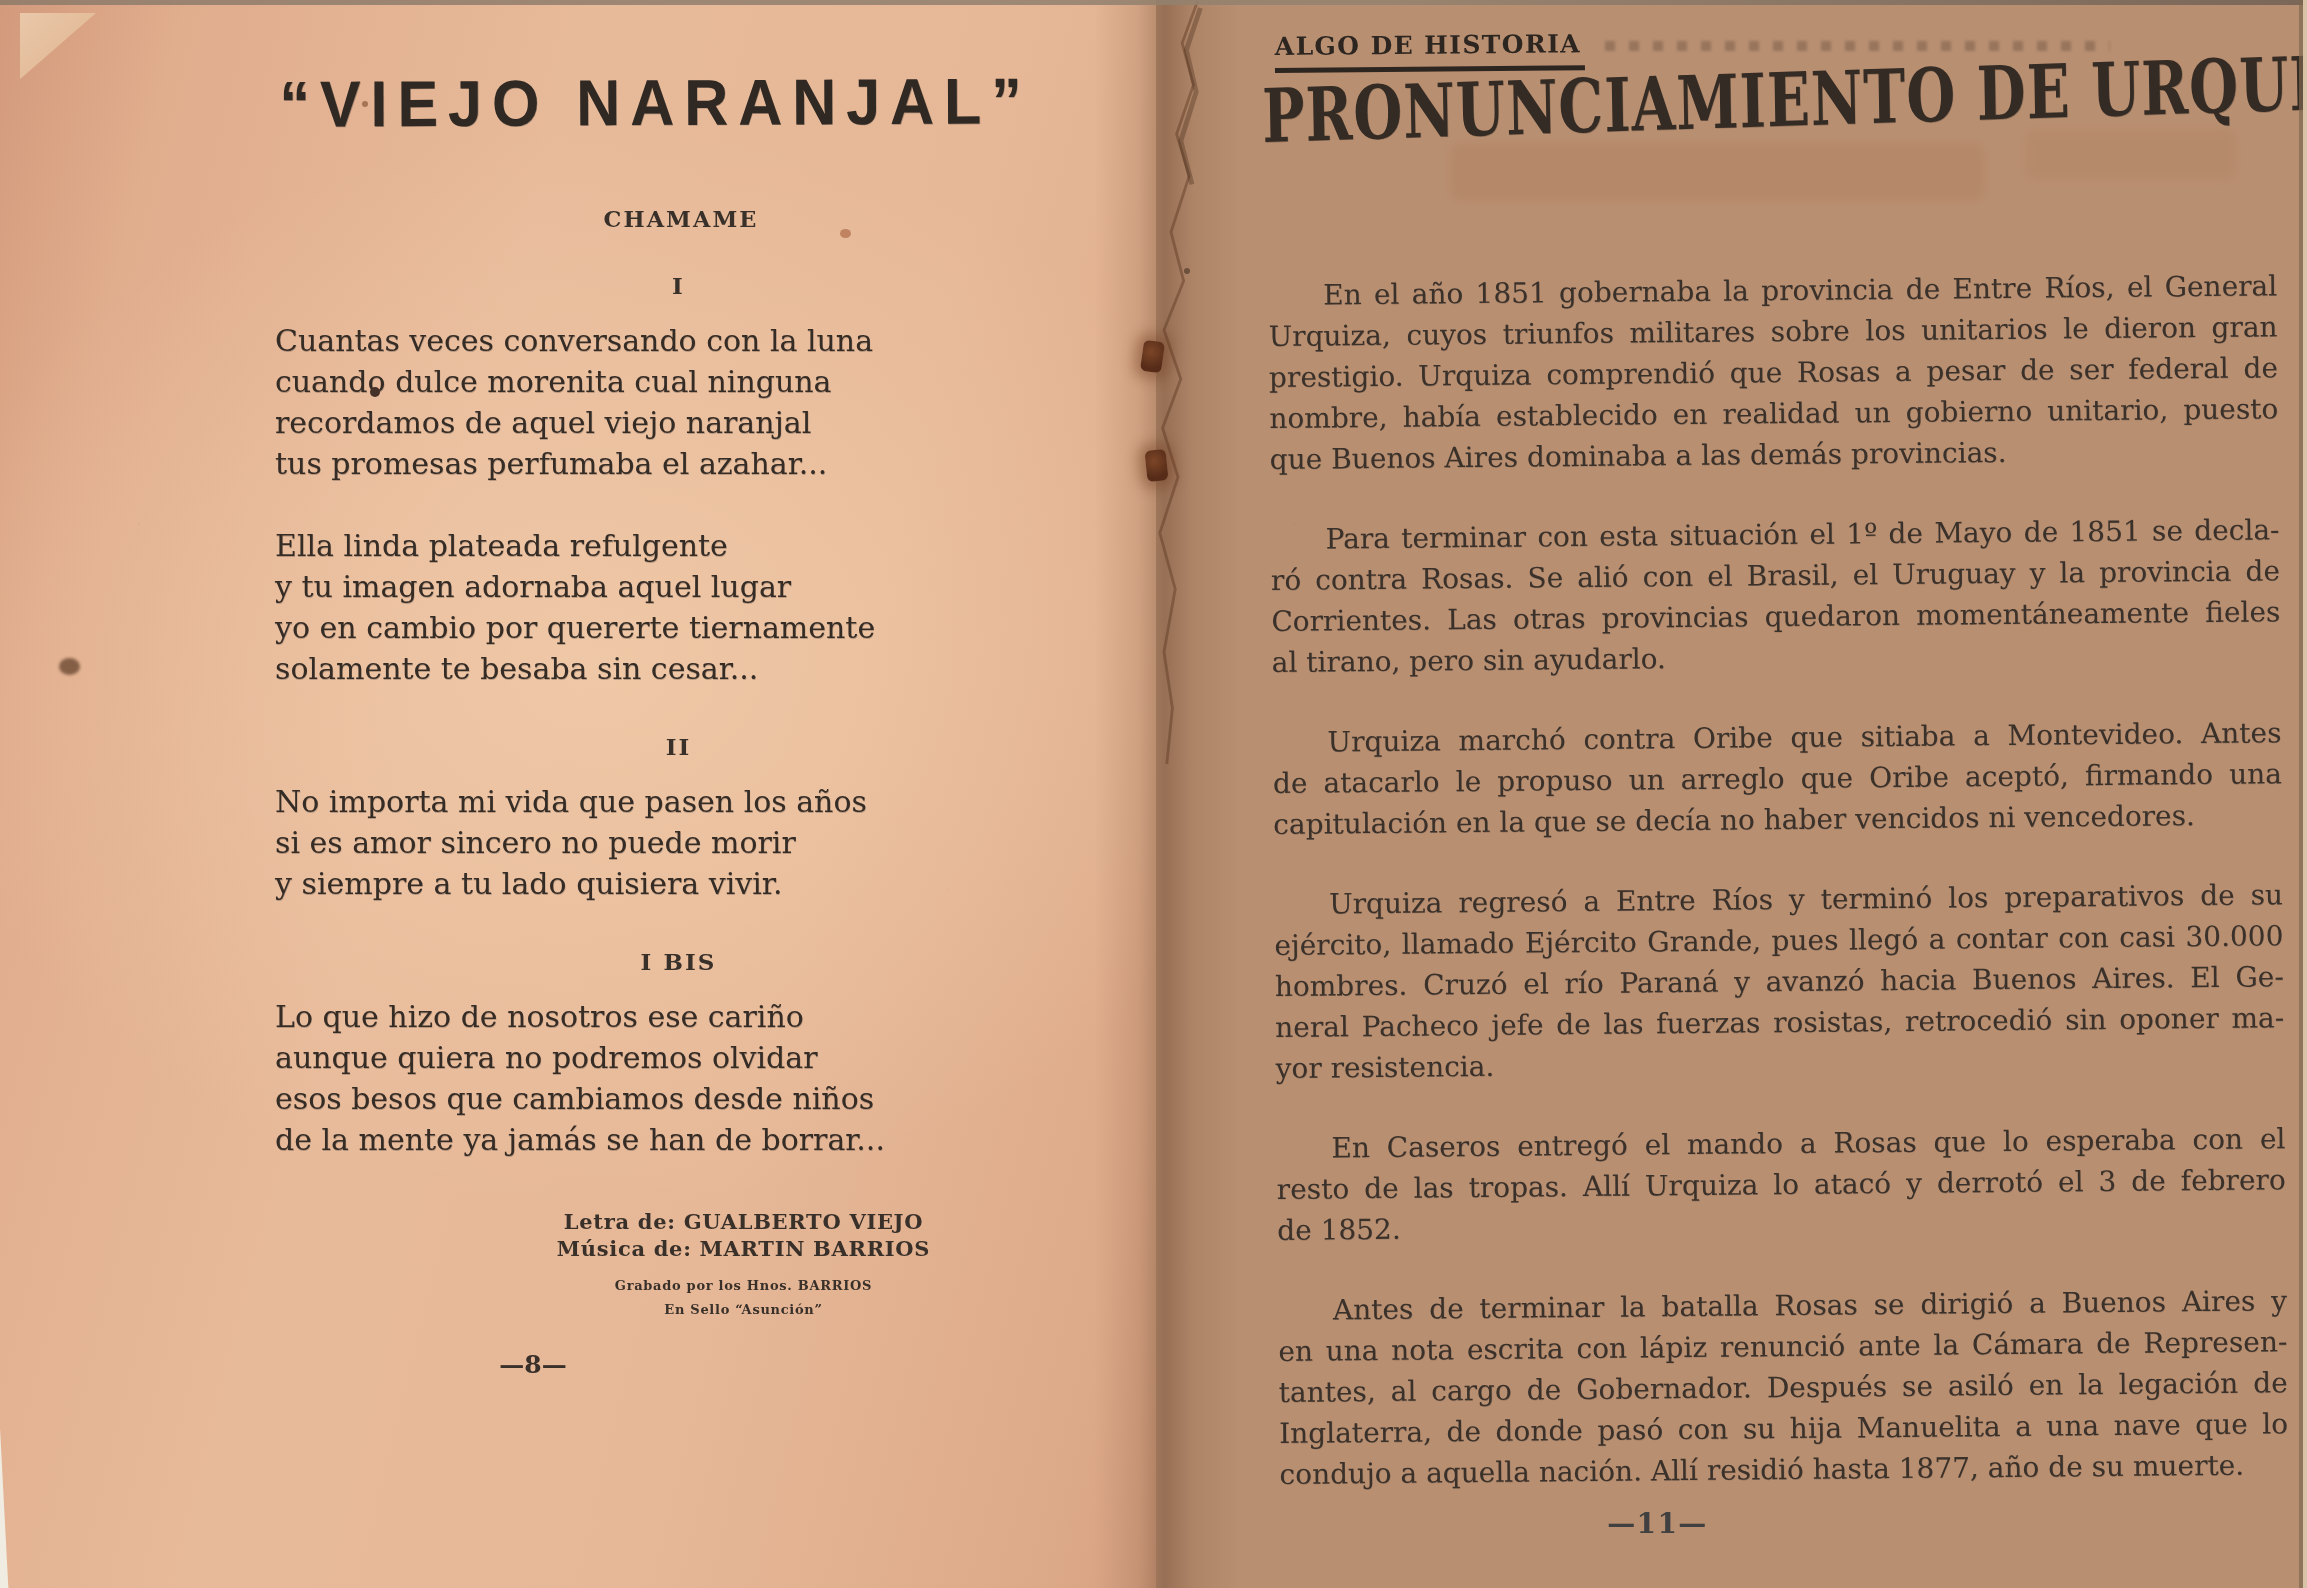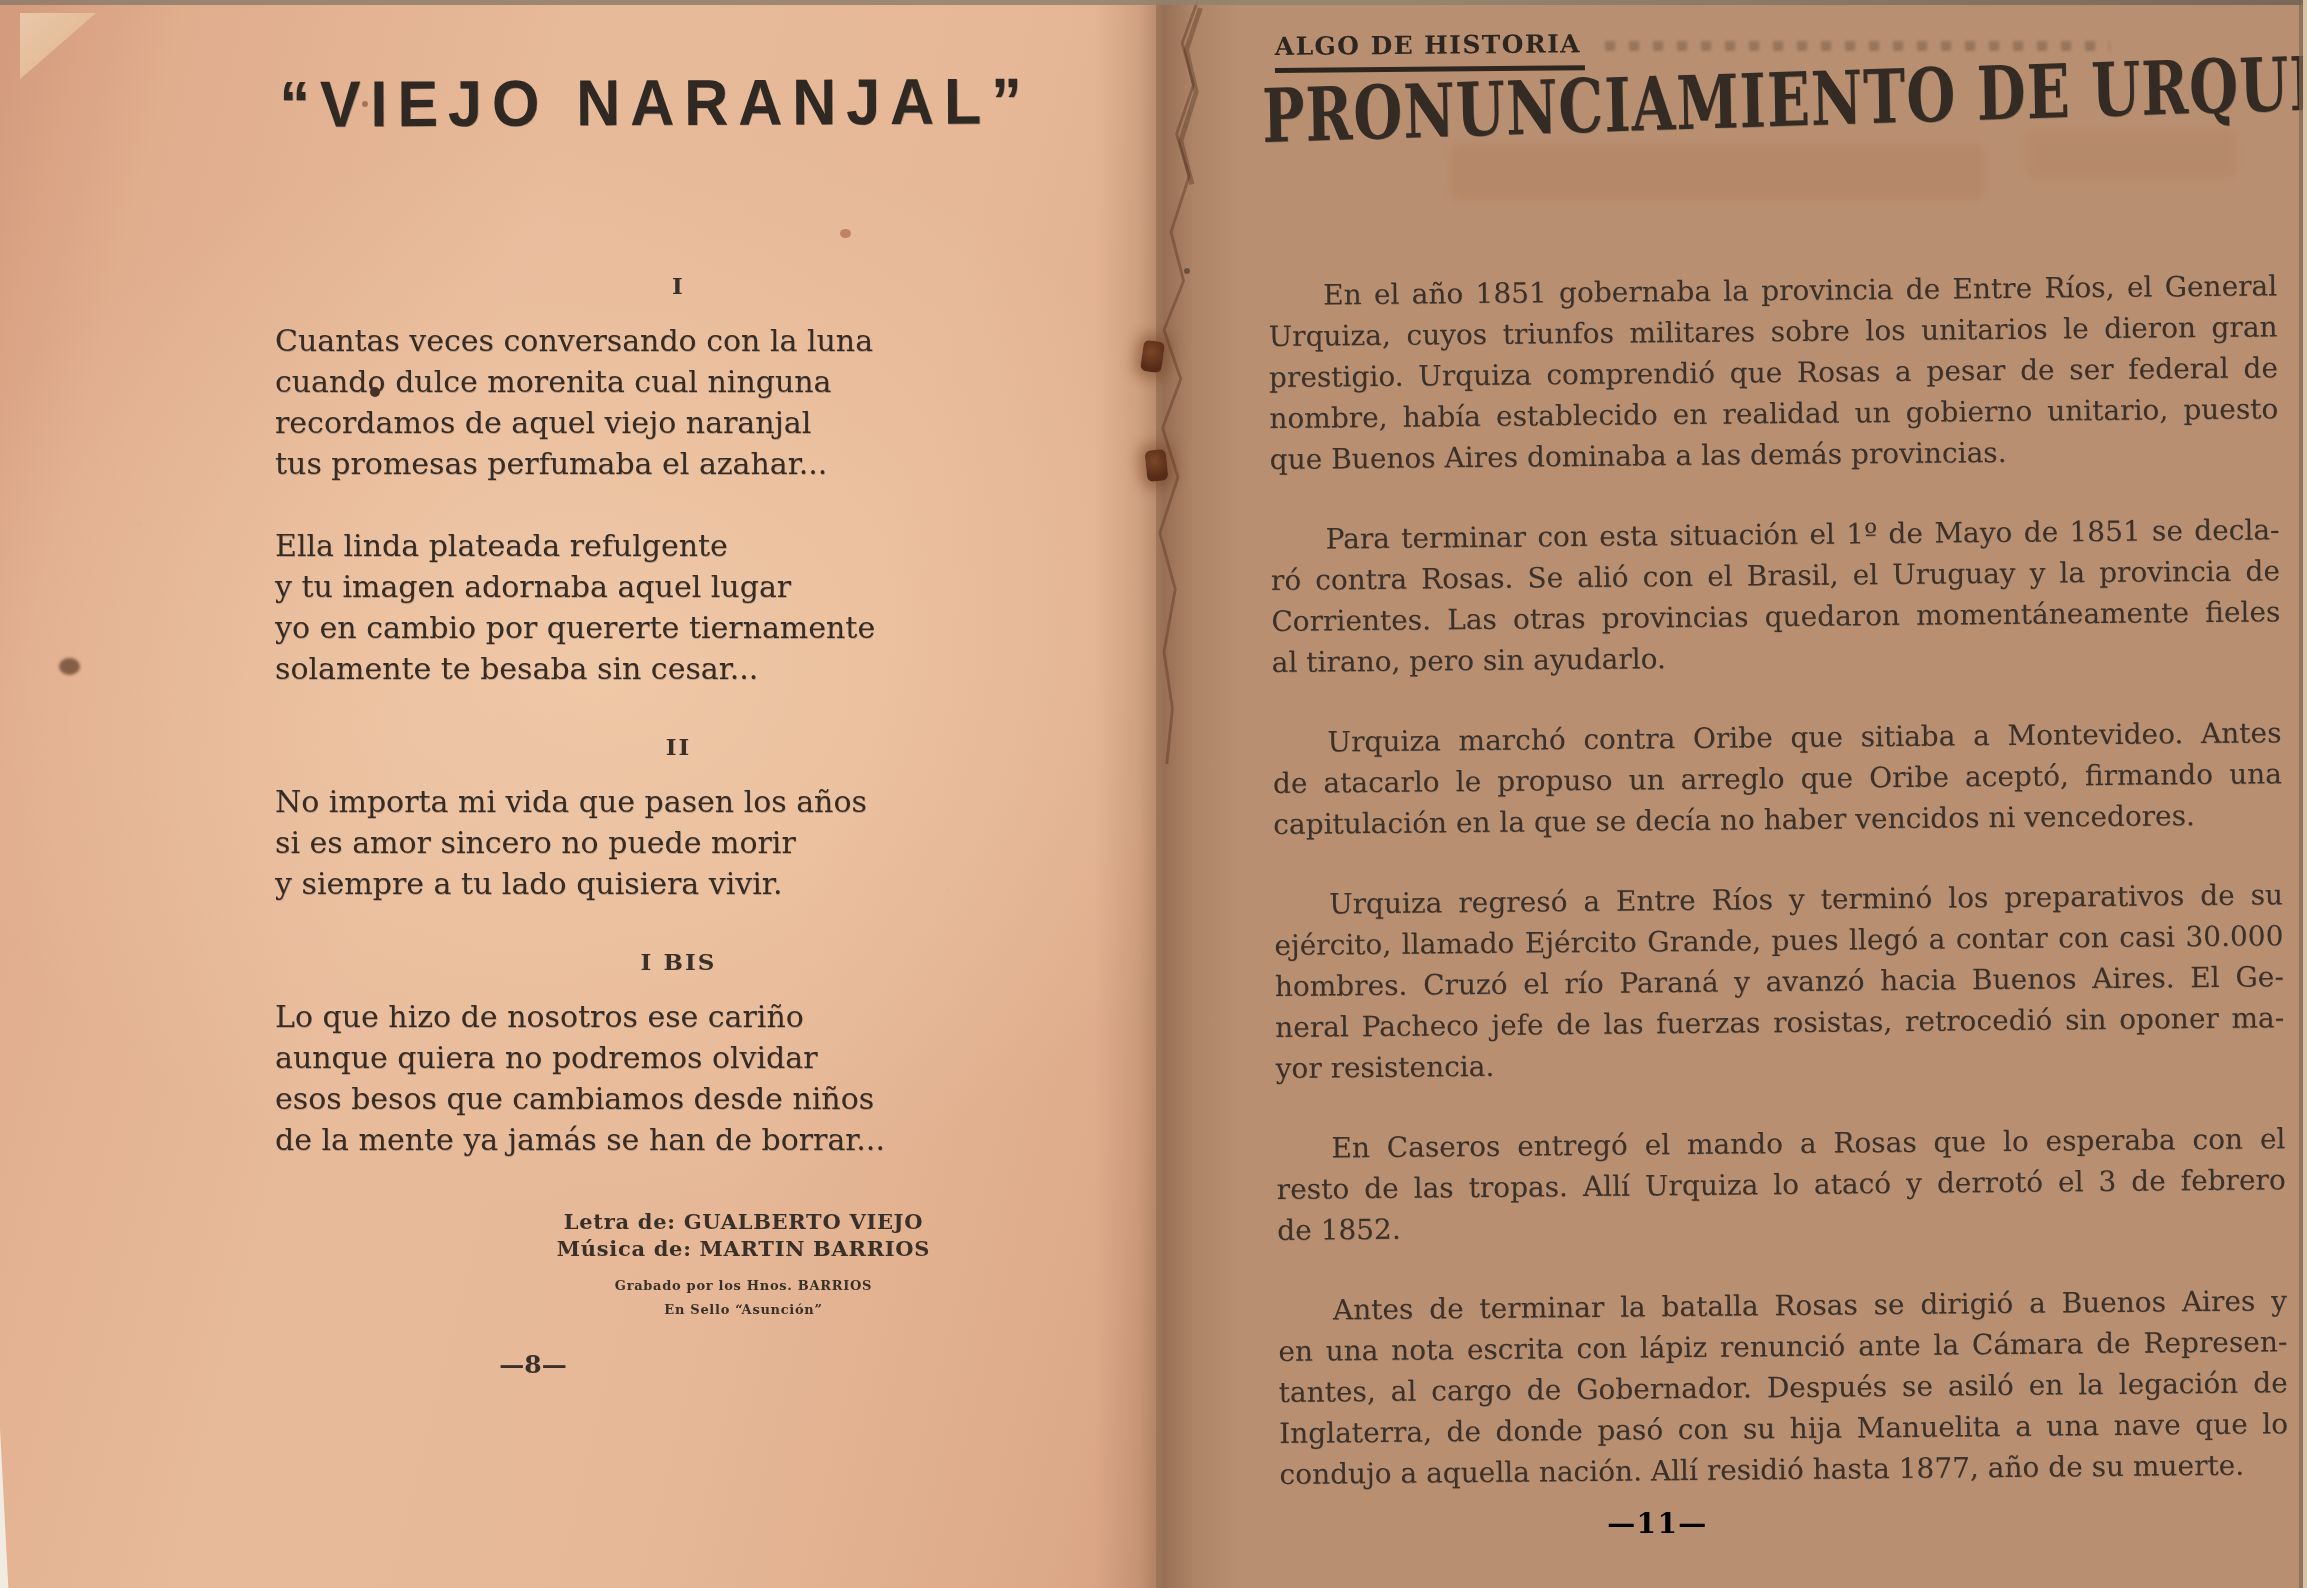--- a/index.html
+++ b/index.html
@@ -105,32 +105,33 @@
     text-shadow:0.7px 0.7px 0 rgba(51,43,36,.3);
   }
   .rp-body{position:absolute;top:275px;left:112px;width:1009px;color:#3a312a;
     transform:rotate(-.55deg);transform-origin:left top;}
   .para{margin-bottom:39px;}
   .pline{font-size:28px;line-height:41px;text-align:justify;text-align-last:justify;
     text-shadow:0.4px 0.6px 0 rgba(58,49,42,.25);}
   .para .pline:first-child{text-indent:55px;}
   .pline.plast{text-align-last:left;}
   .rp-pagenum{position:absolute;top:1507px;left:0;width:1003px;text-align:center;
-    font-weight:bold;font-size:28px;color:#000000;letter-spacing:1.4px;}
+    font-weight:bold;font-size:28px;color:#404040;letter-spacing:1.4px;}
 </style>
 </head>
 <body>
 
 <div class="spread">
 
   <div class="page page-left">
     <div class="grain"></div>
     <div class="dogear"></div>
 
     <div class="lp-title">“VIEJO NARANJAL”</div>
+    <div class="lp-genre">CHAMAME</div>
 
     <div class="lp-stanzas" id="lp-stanzas">
         <div class="stanza-heading">I</div>
         <div class="stanza">
           <div class="verse-line">Cuantas veces conversando con la luna</div>
           <div class="verse-line">cuando dulce morenita cual ninguna</div>
           <div class="verse-line">recordamos de aquel viejo naranjal</div>
           <div class="verse-line">tus promesas perfumaba el azahar...</div>
         </div>
         <div class="stanza">

